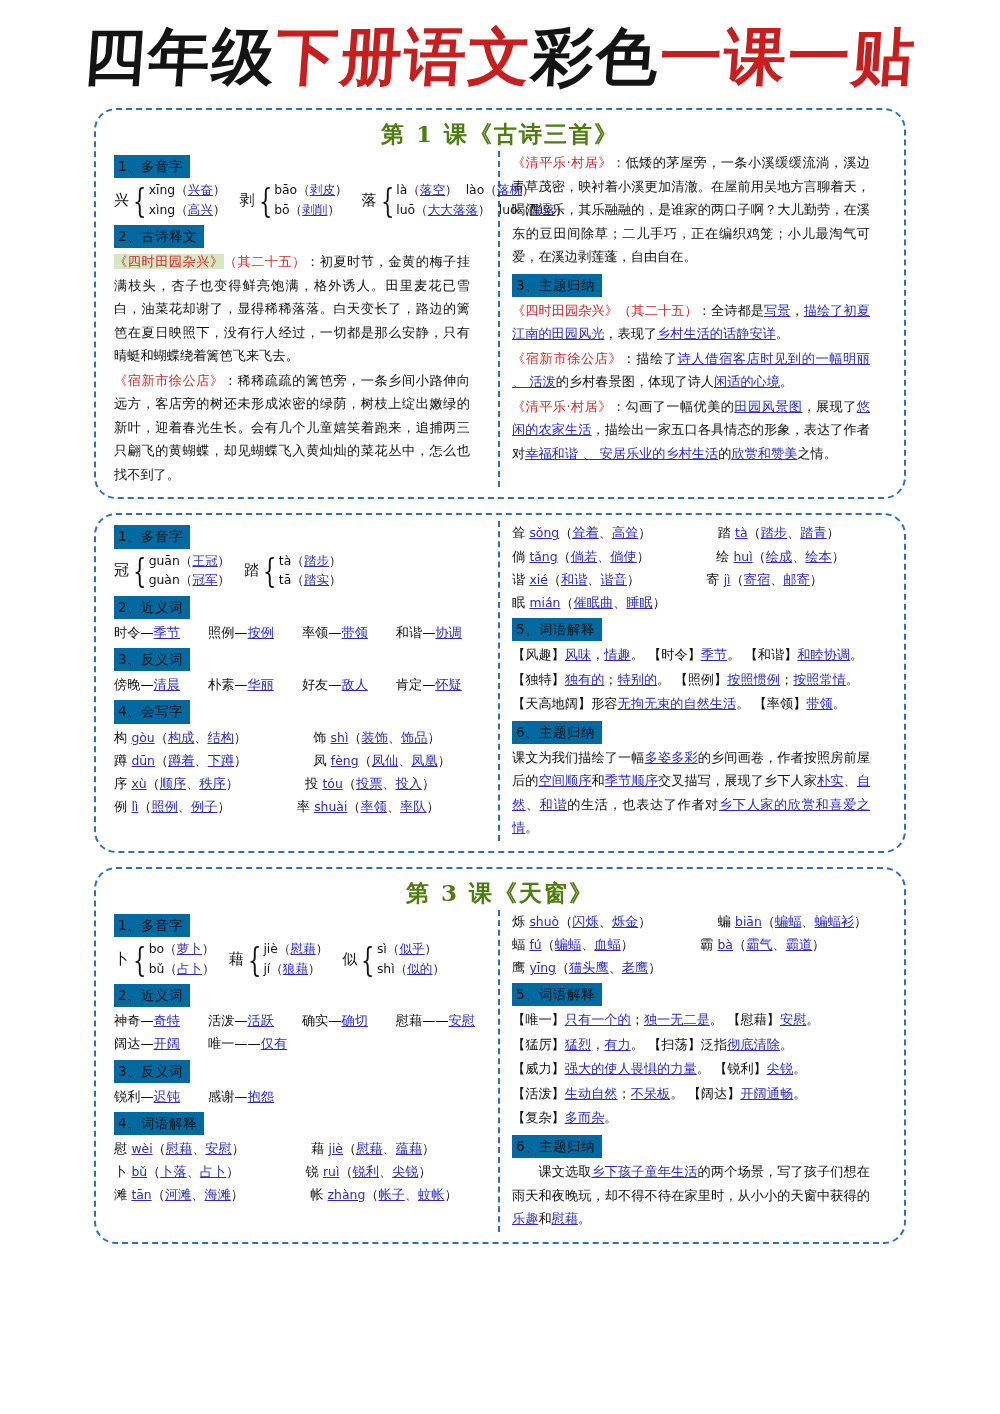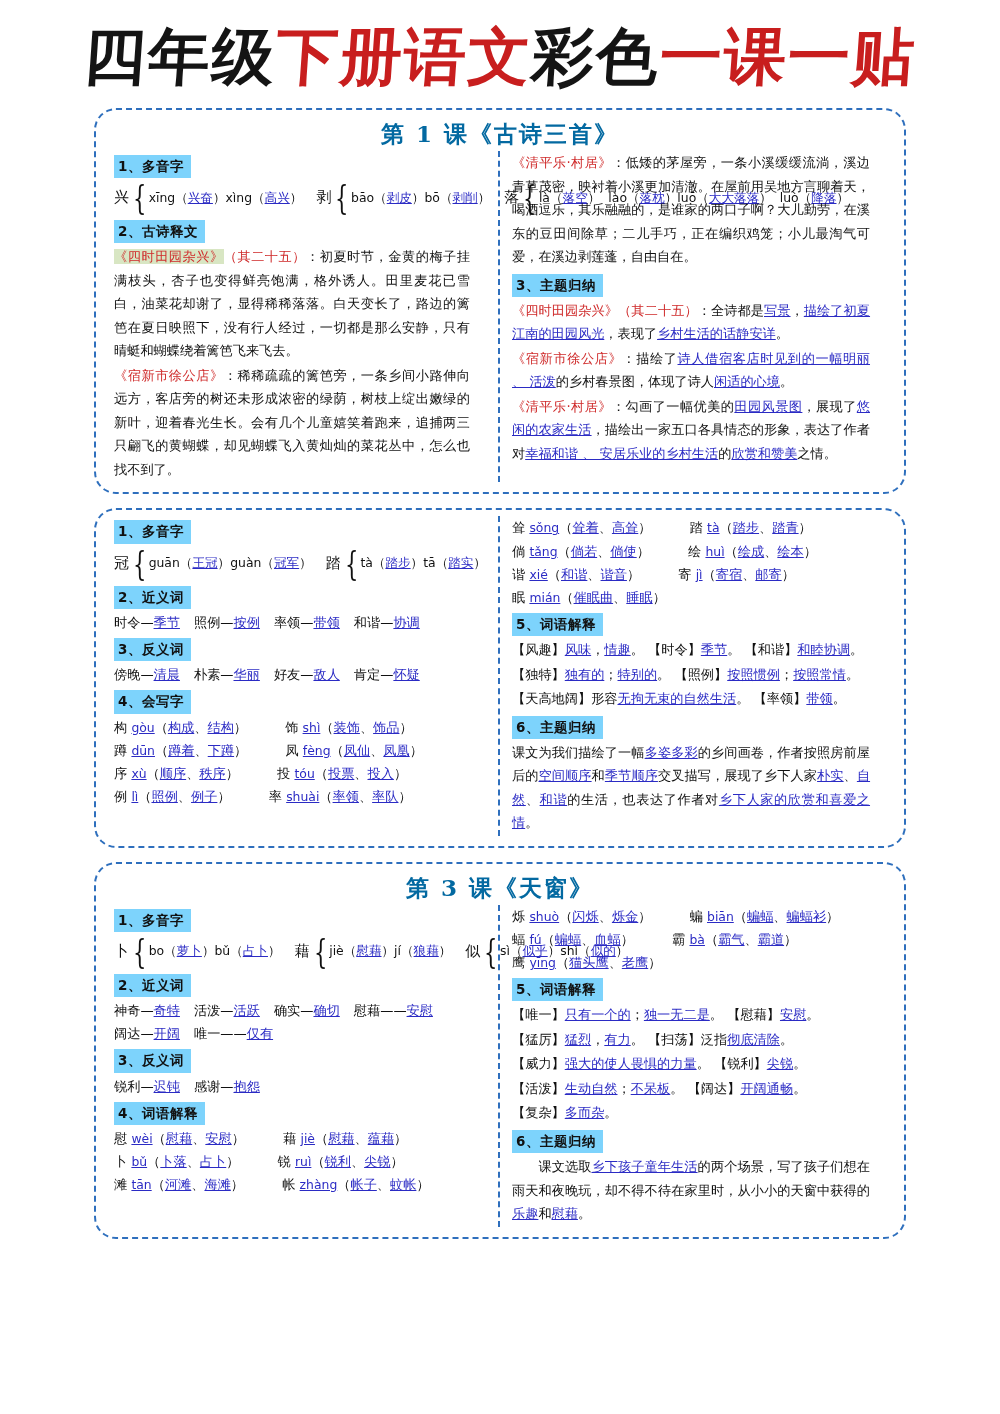--- a/index.html
+++ b/index.html
@@ -40,43 +40,43 @@
     width:812px;
     border:2.5px dashed #2e6fbd;
     border-radius:22px;
     padding:6px 10px 10px 10px;
   }
   .card-title{
     text-align:center;
     font-family:"DejaVu Serif","Liberation Serif",serif;
     font-size:23px;
     font-weight:700;
-    color:#0369a1;
+    color:#4d7c0f;
     letter-spacing:2px;
     line-height:1.35;
     margin:2px 0 2px 0;
   }
   .cols{
     display:flex;
     align-items:stretch;
   }
   .col{
     width:50%;
     padding:0 8px;
   }
   .col.left{ border-right:2.5px dashed #2e6fbd; padding-right:12px; }
   .col.right{ padding-left:12px; }
 
   
   .sec-h{
     display:inline-block;
-    background:#7dd3fc;
+    background:#0369a1;
     color:#111;
     font-size:13.5px;
-    font-weight:700;
+    font-weight:400;
     padding:1px 7px 2px 4px;
     margin:4px 0 2px 0;
     line-height:1.5;
     letter-spacing:0.5px;
   }
 
   
   .para{
     font-size:13.2px;
     line-height:1.78;
@@ -121,35 +121,38 @@
   .brace{
     font-size:34px;
     line-height:0.85;
     color:#111;
     font-family:"DejaVu Serif","Liberation Serif",serif;
     transform:scaleX(0.62);
     margin:0 -3px 0 -1px;
   }
   .poly-items{
     display:flex;
+    flex-direction:column;
     justify-content:center;
+    gap:5px;
   }
   .poly-item{
     font-size:12.6px;
     line-height:1.15;
     color:#111;
     white-space:nowrap;
   }
 
   
   .pairs{
     display:flex;
     flex-wrap:wrap;
     column-gap:14px;
     row-gap:0px;
+    gap:28px;
   }
   .pairs .ln{ margin:0; }
 
   .dash{ color:#111; }
 </style>
 </head>
 <body>
 
 <div class="title-wrap">
   <div class="title" id="page-title"><span class="blk">四年级</span><span class="red">下册语文</span><span class="blk">彩色</span><span class="red">一课一贴</span></div>

